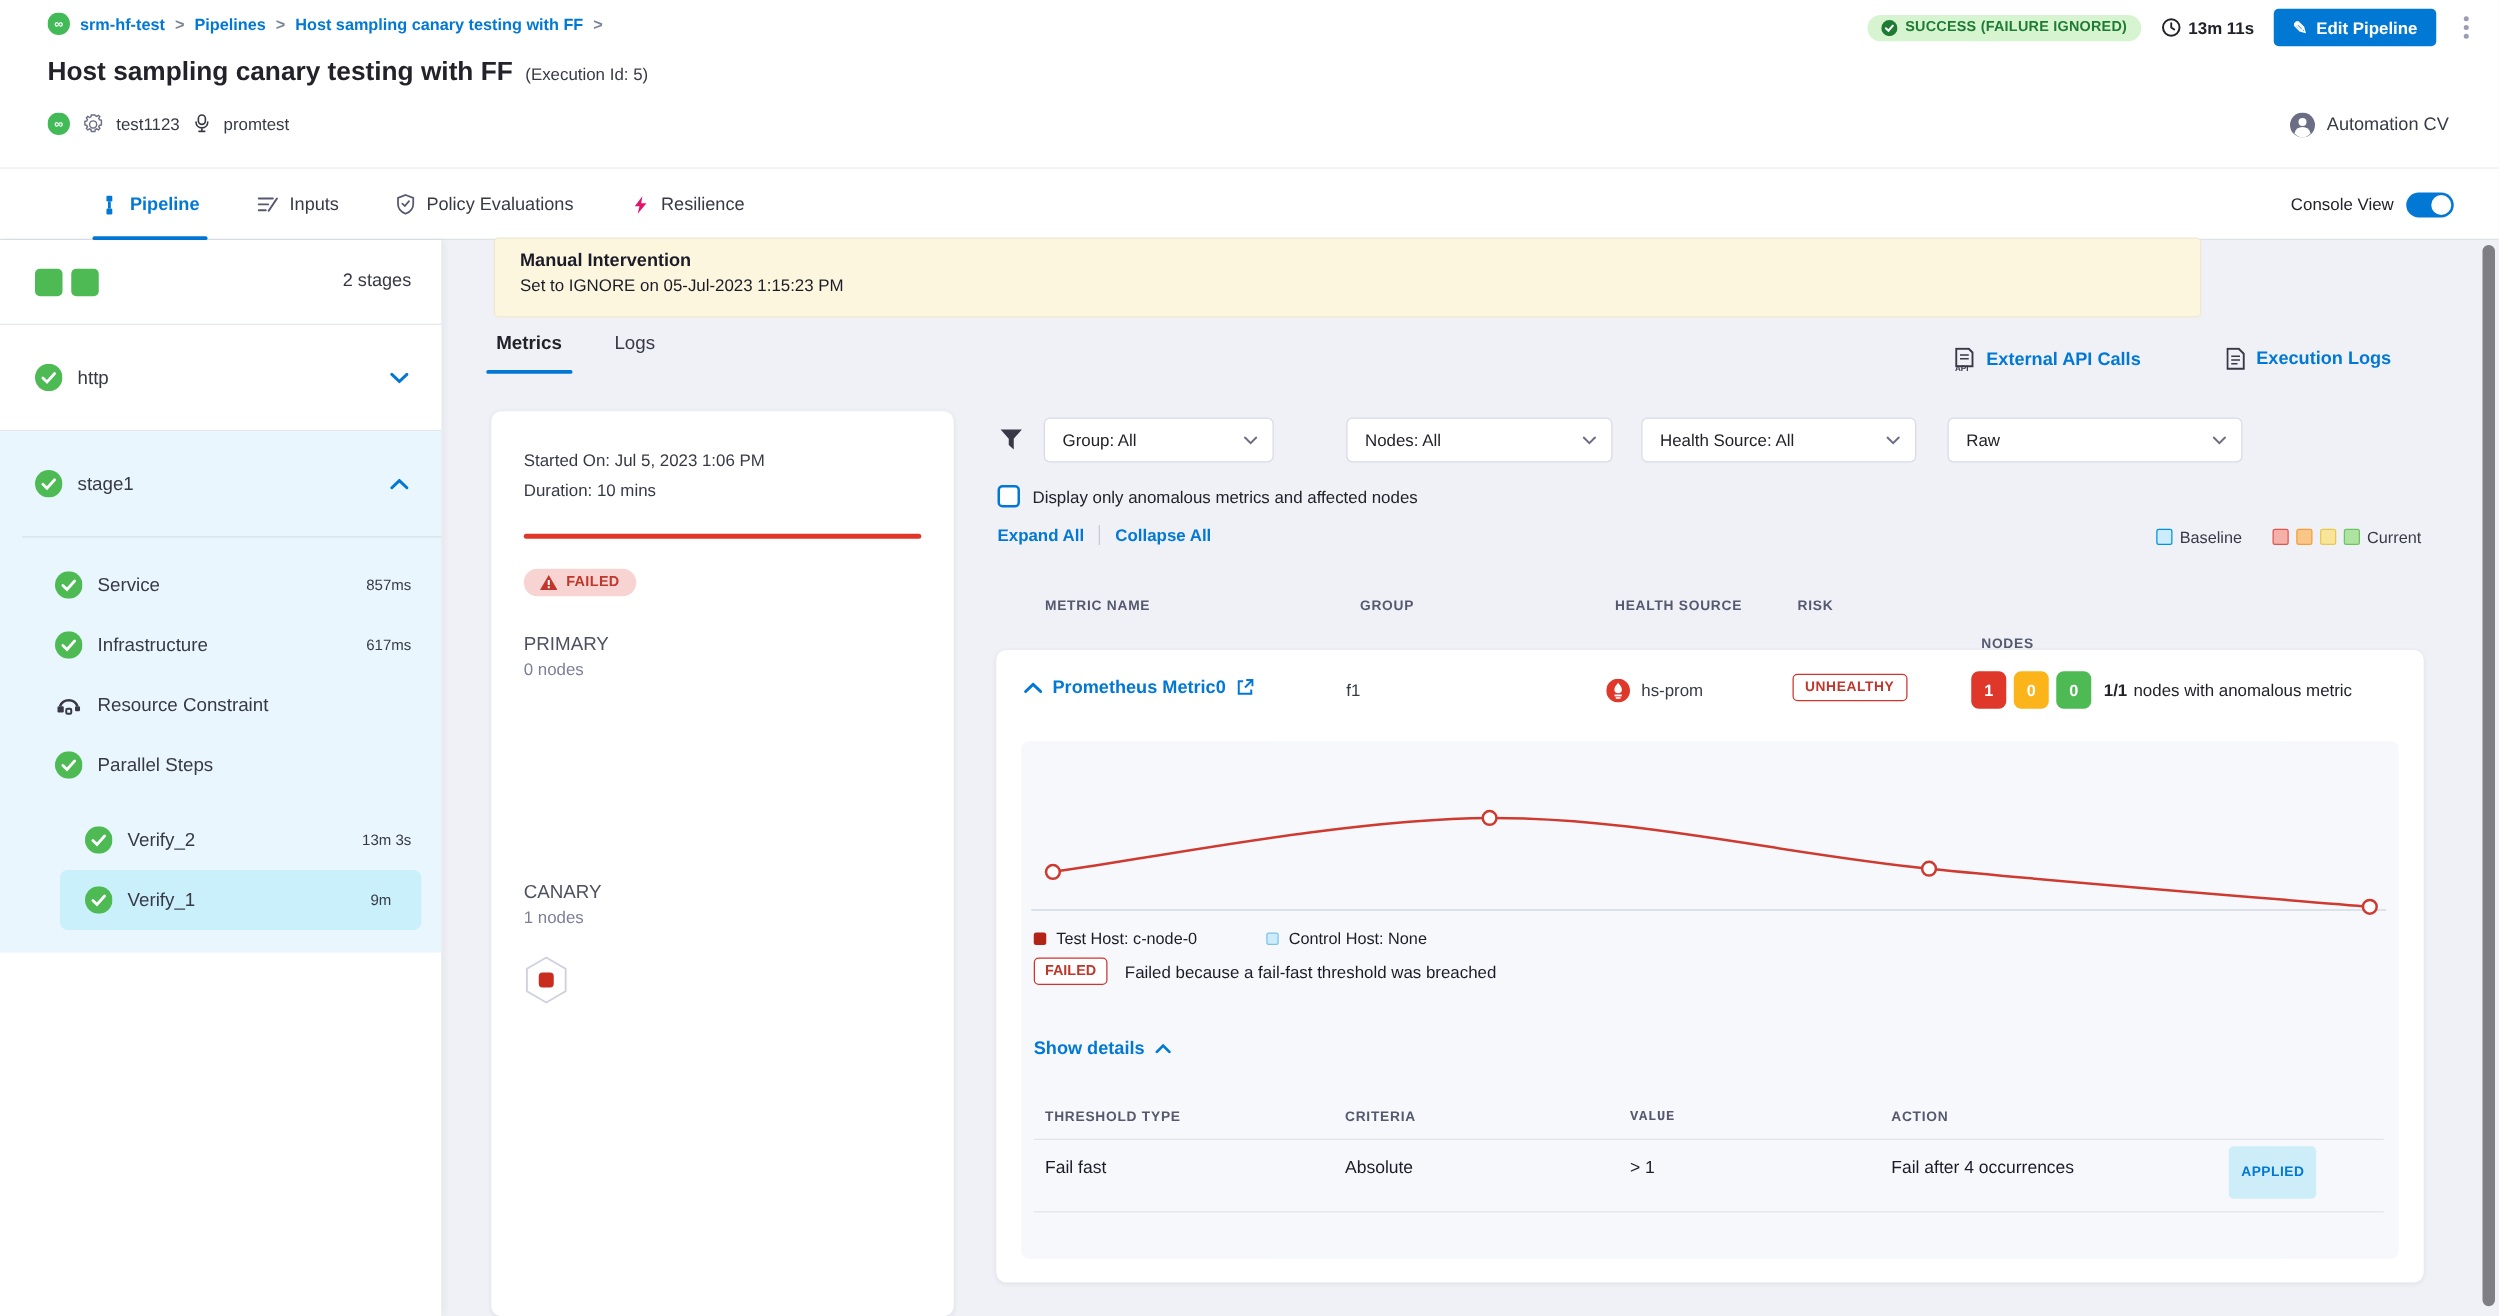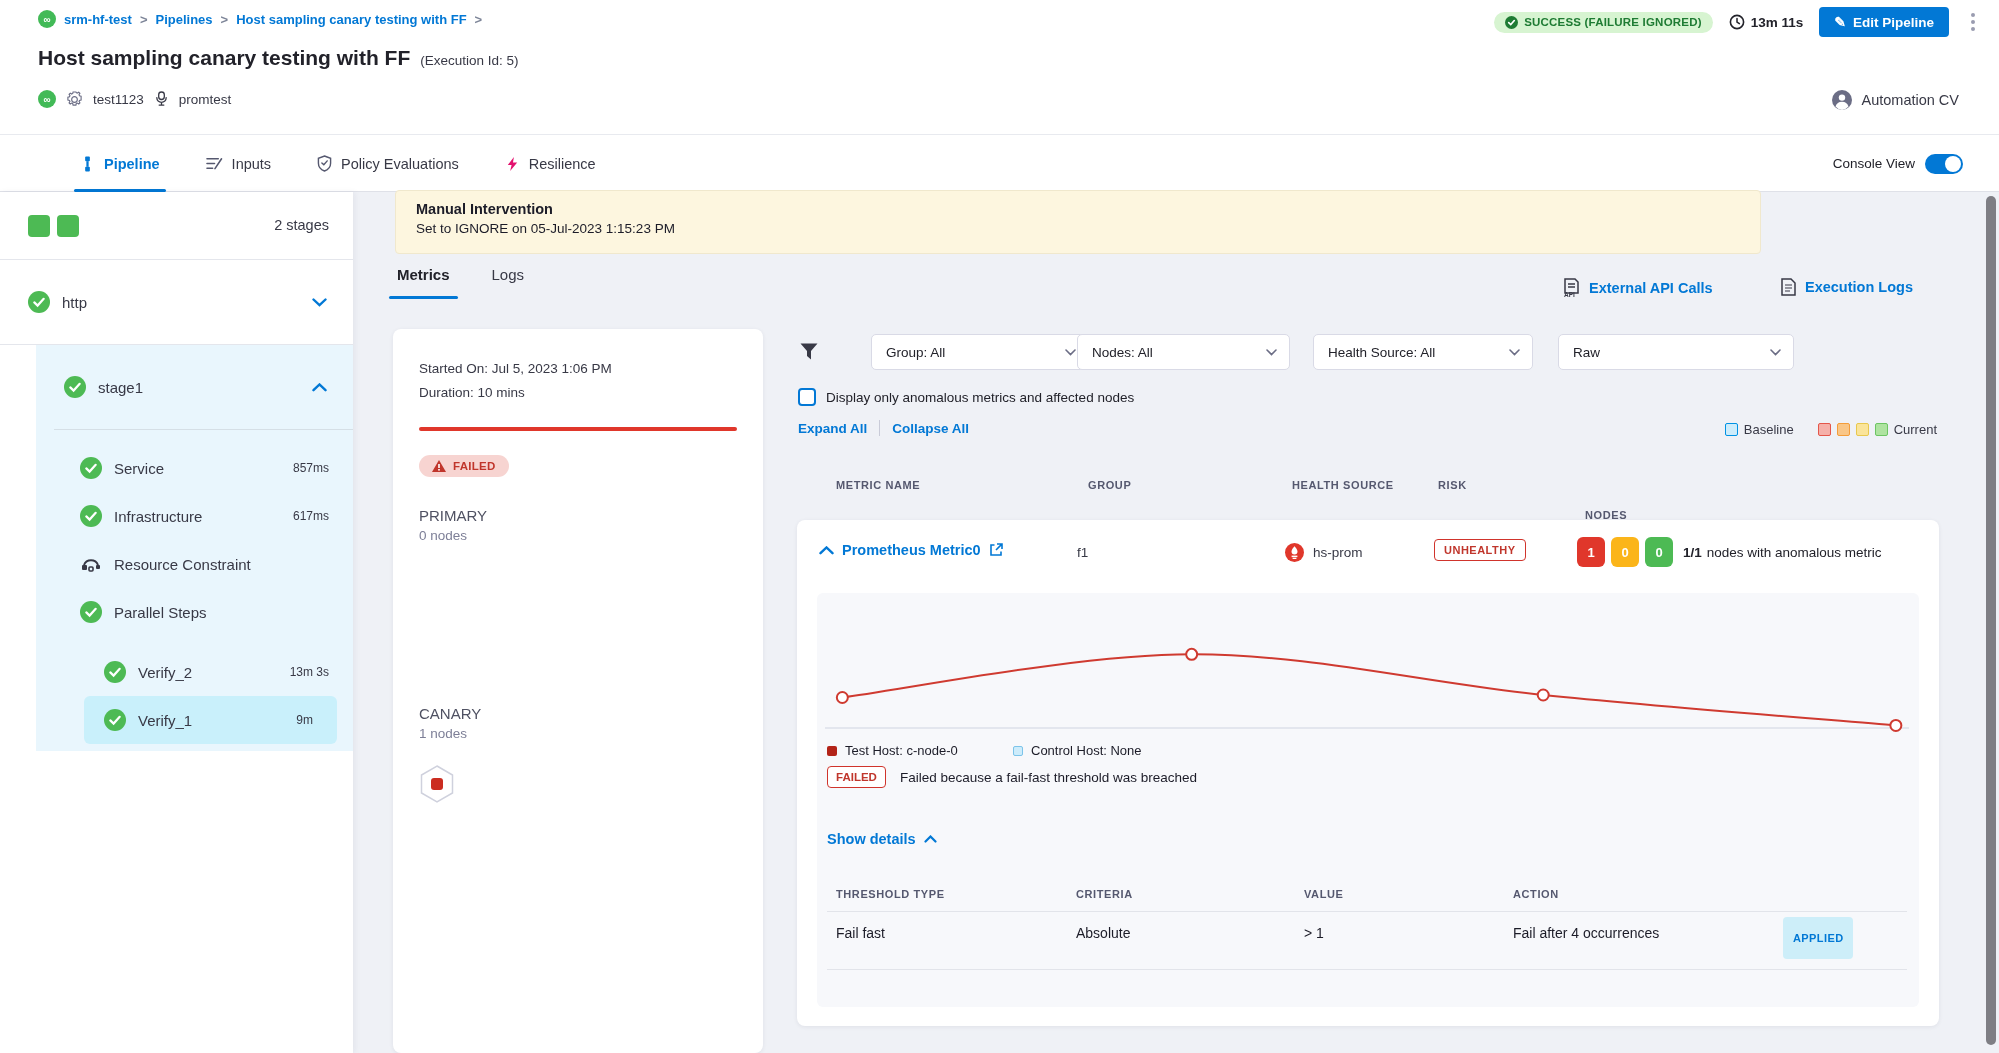--- a/index.html
+++ b/index.html
@@ -34,21 +34,21 @@
   .toggle { width:38px; height:20px; background:#0278d5; border-radius:10px; position:relative; cursor:pointer; }
   .toggle .knob { position:absolute; right:2px; top:2px; width:16px; height:16px; background:#fff; border-radius:50%; }
 
   
   .sidebar { position:absolute; left:0; top:192px; width:353px; height:861px; background:#fff; box-shadow:2px 0 6px rgba(40,41,61,.06); }
   .stages-header { height:68px; border-bottom:1px solid #e4e6ec; position:relative; }
   .stage-sq { position:absolute; top:23px; width:22px; height:22px; border-radius:4px; background:#4dba54; }
   .stage-count { position:absolute; right:24px; top:25px; font-size:14.5px; color:#383946; }
   .stage-row { height:85px; display:flex; align-items:center; padding:0 26px 0 28px; border-bottom:1px solid #e4e6ec; cursor:pointer; background:#fff; }
   .stage-row .lbl { font-size:15px; color:#383946; margin-left:12px; flex:1; }
-  .stage1-block { background:#e9f6fd; padding-bottom:7px;margin-left:36px; }
+  .stage1-block { background:#e9f6fd; padding-bottom:18px; }
   .stage1-head { height:84px; display:flex; align-items:center; padding:0 26px 0 28px; cursor:pointer; }
   .stage1-head .lbl { font-size:15px; color:#383946; margin-left:12px; flex:1; }
   .stage-div { height:1px; background:#d5dfe6; margin-left:18px; }
   .step-row { height:48px; display:flex; align-items:center; padding-left:44px; padding-right:24px; cursor:pointer; }
   .step-row.indent { padding-left:68px; }
   .step-row .lbl { font-size:15px; color:#383946; margin-left:12px; flex:1; }
   .step-row .dur { font-size:12px; color:#383946; }
   .step-row.selected { background:#c9f0fb; border-radius:6px; margin-left:48px; margin-right:16px; padding-left:20px; }
 
   .page-scrollbar { position:absolute; right:3px; top:196px; width:10px; height:849px; background:#7e7e84; border-radius:5px; cursor:grab; }
@@ -355,21 +355,21 @@
       <svg width="36" height="38" viewBox="0 0 36 38">
           <polygon points="18,1 33.5,10 33.5,28 18,37 2.5,28 2.5,10" fill="#fff" stroke="#cfd1dd" stroke-width="1.5"></polygon>
           <rect x="12" y="13" width="12" height="12" rx="3" fill="#cb2c20"></rect>
         </svg>
     </div>
   </div>
 
   <svg class="funnel" width="18" height="17" viewBox="0 0 18 17">
       <path d="M0.5 0.5h17L11 8v8.5L7 13V8Z" fill="#383946"></path>
     </svg>
-  <div class="dd" style="left:835px; width:218px;margin-left:36px;">
+  <div class="dd" style="left:835px; width:184px;">
     <span>Group: All</span>
     <svg width="11" height="7" viewBox="0 0 11 7">
         <path d="M1 1 5.5 5.5 10 1" stroke="#6b6d85" stroke-width="1.6" fill="none" stroke-linecap="round"></path>
       </svg>
   </div>
   <div class="dd" style="left:1077px; width:213px;">
     <span>Nodes: All</span>
     <svg width="11" height="7" viewBox="0 0 11 7">
         <path d="M1 1 5.5 5.5 10 1" stroke="#6b6d85" stroke-width="1.6" fill="none" stroke-linecap="round"></path>
       </svg>
@@ -470,21 +470,21 @@
 
       <div class="show-details">
         <span>Show details</span>
         <svg width="13" height="8" viewBox="0 0 13 8">
             <path d="M1.5 6.5 6.5 1.5 11.5 6.5" stroke="#0278d5" stroke-width="2.2" fill="none" stroke-linecap="round"></path>
           </svg>
       </div>
 
       <div class="th-head" style="left:19px;">THRESHOLD TYPE</div>
       <div class="th-head" style="left:259px;">CRITERIA</div>
-      <div class="th-head" style="left:487px;">VALUE</div>
+      <div class="th-head" style="left:487px;font-family:Liberation Mono, monospace;">VALUE</div>
       <div class="th-head" style="left:696px;">ACTION</div>
       <div class="th-line" style="top:318px;"></div>
       <div class="th-cell" style="left:19px;">Fail fast</div>
       <div class="th-cell" style="left:259px;">Absolute</div>
       <div class="th-cell" style="left:487px;">&gt; 1</div>
       <div class="th-cell" style="left:696px;">Fail after 4 occurrences</div>
       <div class="applied">APPLIED</div>
       <div class="th-line" style="top:376px;"></div>
     </div>
   </div>

